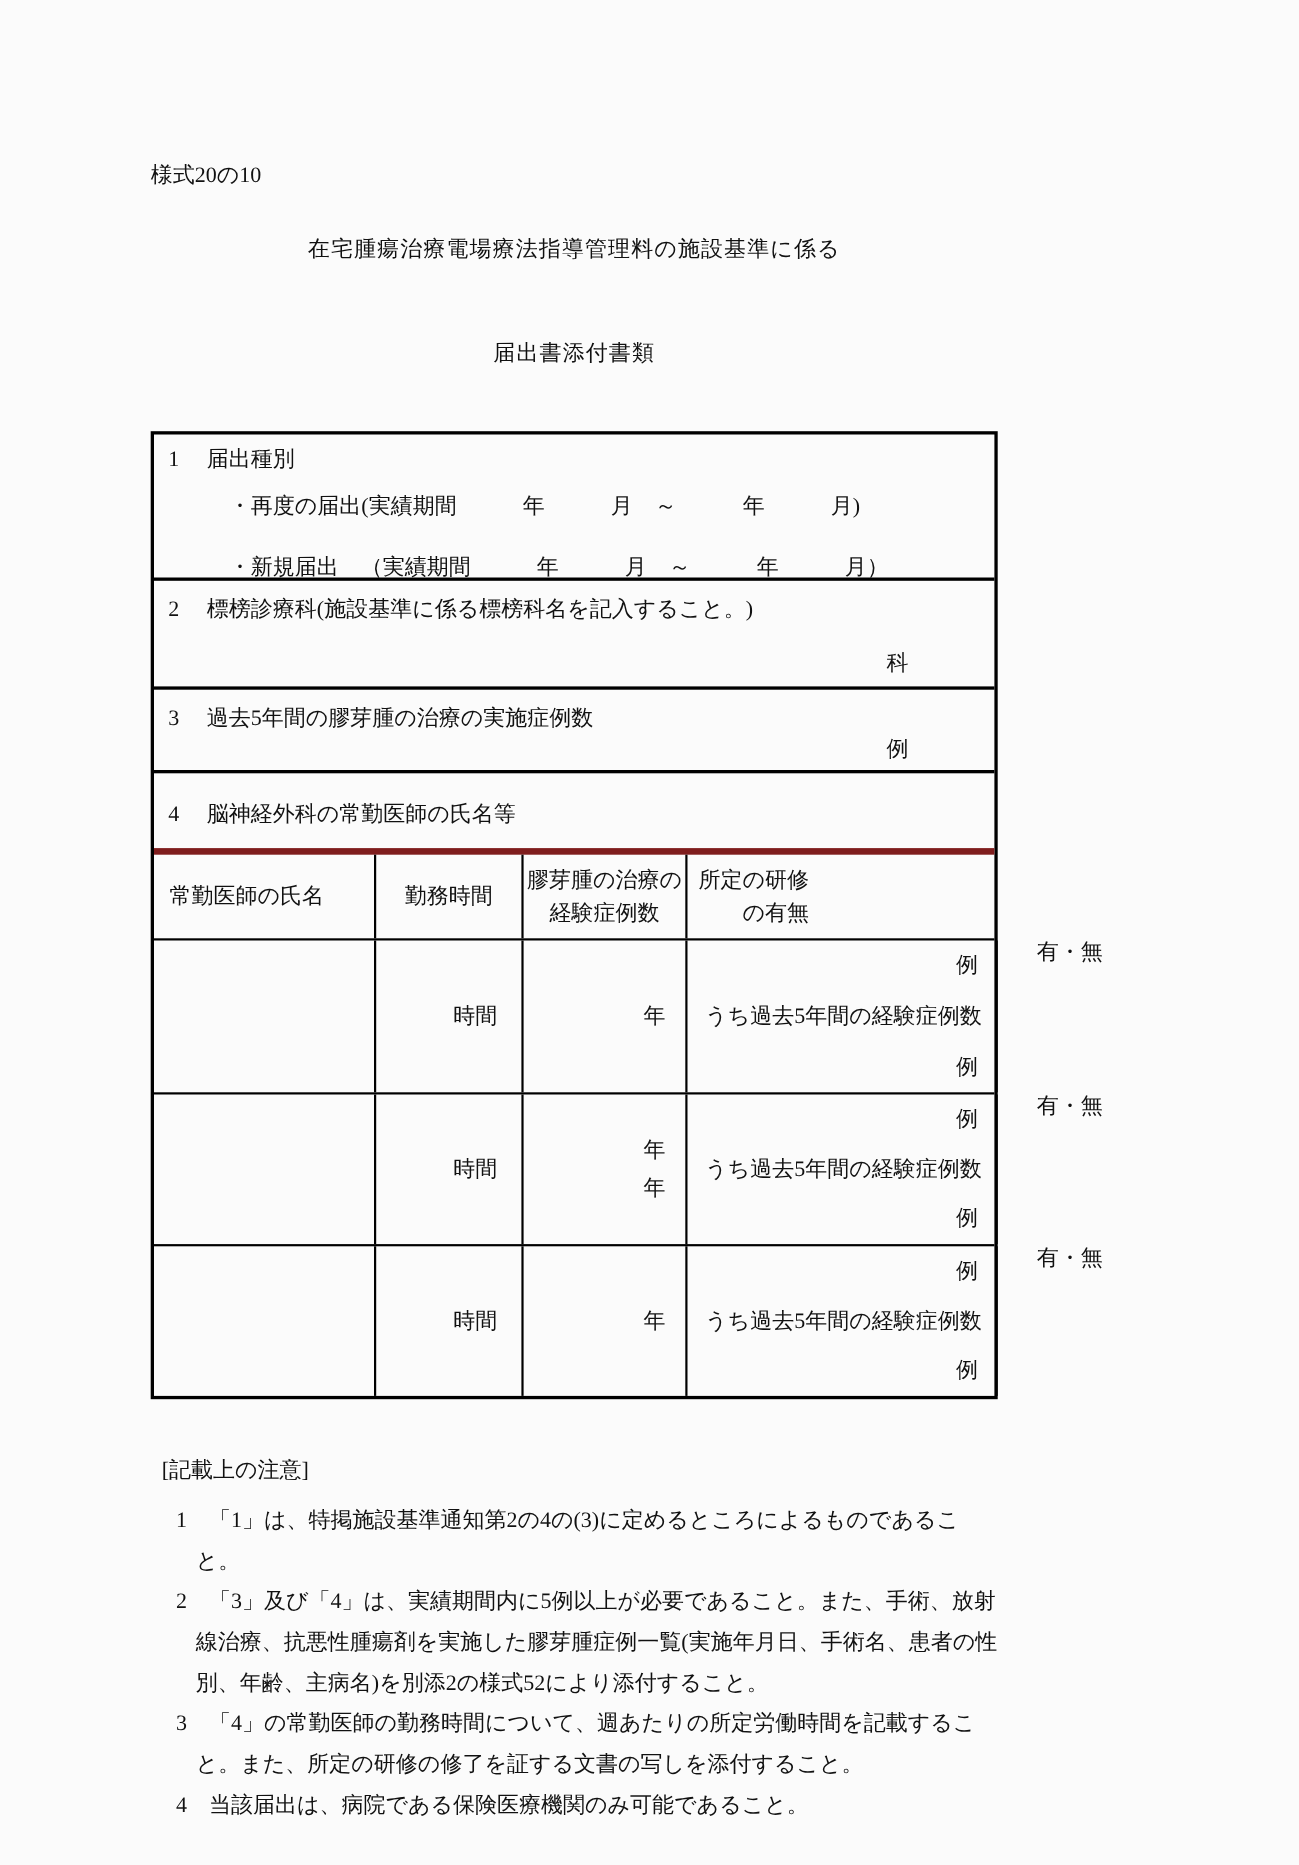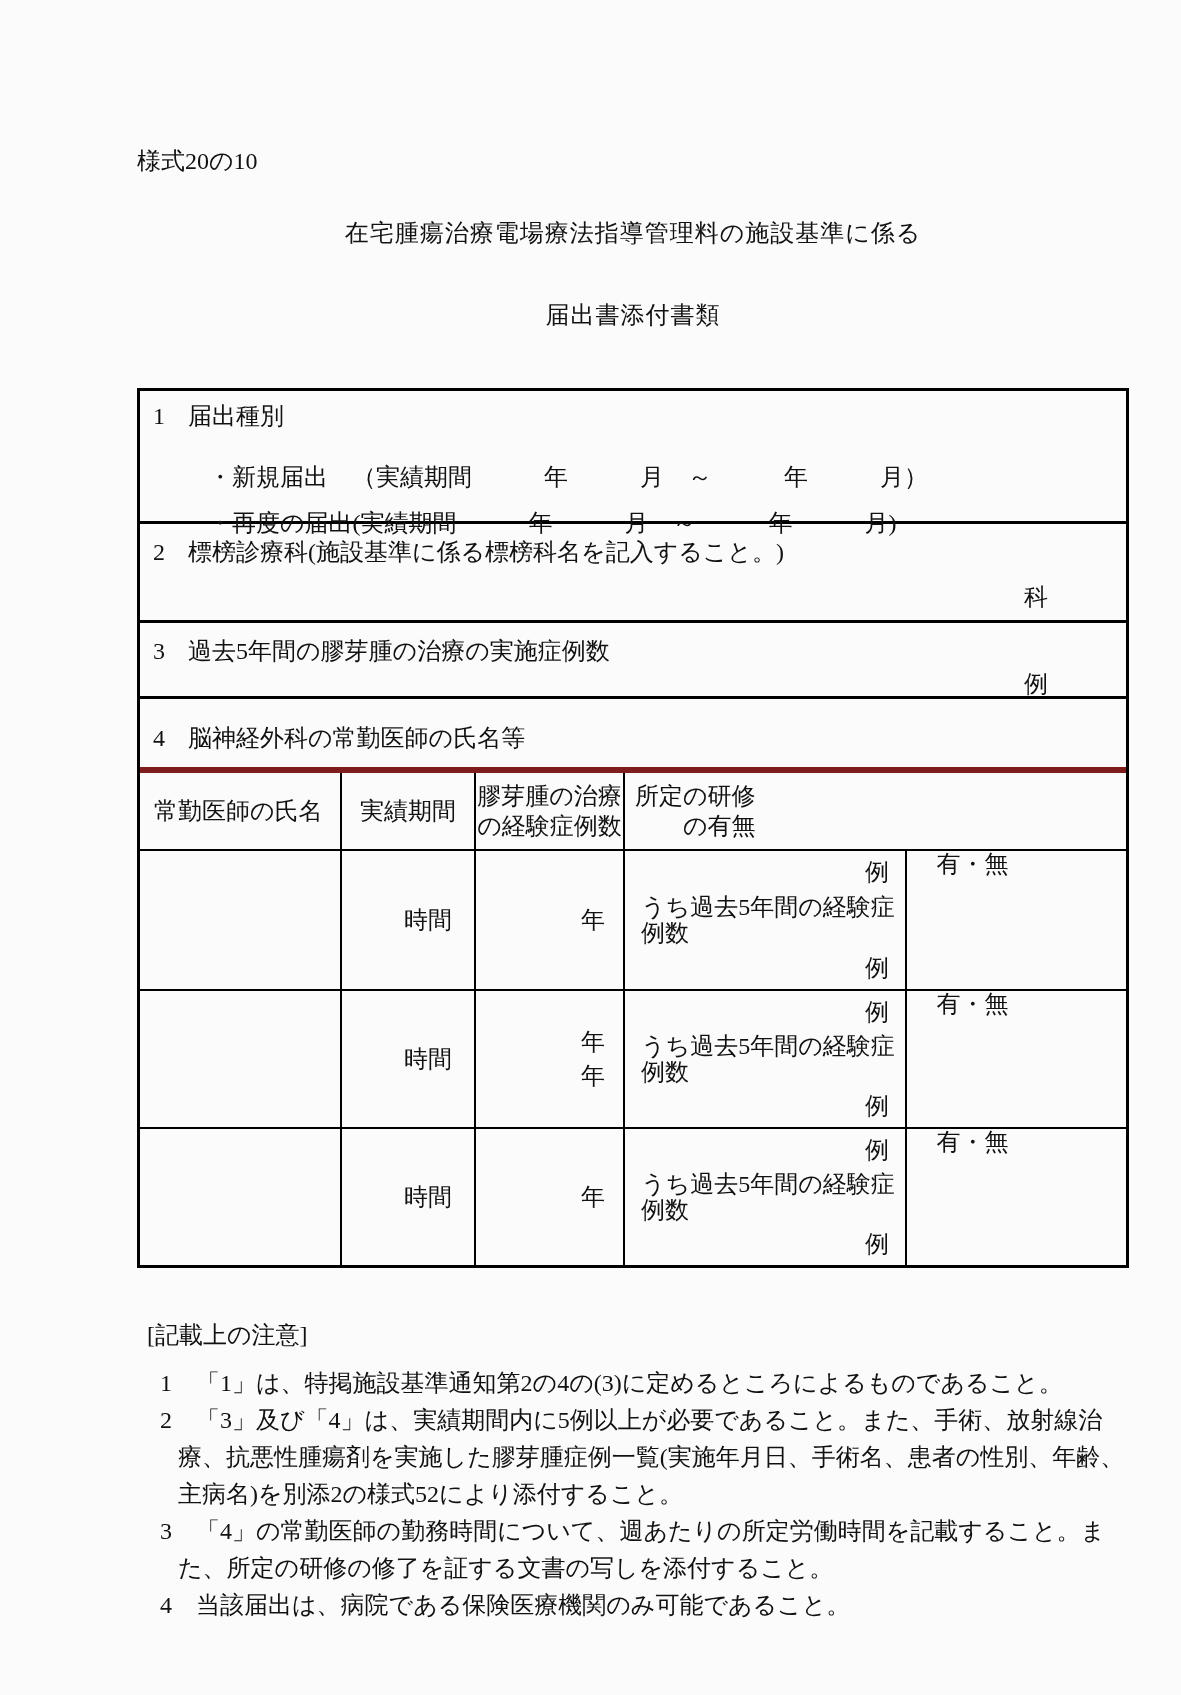--- a/index.html
+++ b/index.html
@@ -3,29 +3,29 @@
 <meta charset="utf-8">
 <style>
   * { box-sizing: border-box; margin: 0; padding: 0; }
   html, body {
     width: 1181px; height: 1695px;
     background: #fbfbfb;
     font-family: "Liberation Serif", "DejaVu Serif", serif;
     color: #111;
   }
   .page {
-    width: 992px;
+    width: 770px;
     margin-left: 137px;
     padding-top: 148px;
-    font-size: 24px;
+    font-size: 20px;
     line-height: 1.1;
   }
   .form-number { text-align: left; }
   .doc-title   { text-align: center; margin-top: 46px; letter-spacing: 1px; }
-  .doc-subtitle{ text-align: center; margin-top: 55px; letter-spacing: 1px; }
+  .doc-subtitle{ text-align: center; margin-top: 72px; letter-spacing: 1px; }
 
   .form-box { margin-top: 60px; border: 3px solid #000; background: transparent; }
 
   .section { width: 100%; }
   .sec1 { height: 133px; border-bottom: 3px solid #000; }
   .sec2 { height: 99px;  border-bottom: 3px solid #000; display: flex; flex-direction: column; justify-content: space-between; padding-bottom: 10px; }
   .sec3 { height: 76px;  border-bottom: 3px solid #000; }
   .sec4head { height: 68px; }
 
   .sec-head { display: flex; padding-left: 13px; padding-top: 12px; }
@@ -77,22 +77,22 @@
   <div class="doc-title">在宅腫瘍治療電場療法指導管理料の施設基準に係る</div>
   <div class="doc-subtitle">届出書添付書類</div>
 
   <div class="form-box">
 
     <div class="section sec1">
       <div class="sec-head">
         <span class="sec-num">1</span>
         <span>届出種別</span>
       </div>
+      <div class="option opt2">・再度の届出(実績期間　　　年　　　月　～　　　年　　　月)</div>
       <div class="option opt1">・新規届出　（実績期間　　　年　　　月　～　　　年　　　月）</div>
-      <div class="option opt2">・再度の届出(実績期間　　　年　　　月　～　　　年　　　月)</div>
     </div>
 
     <div class="section sec2">
       <div class="sec-head">
         <span class="sec-num">2</span>
         <span>標榜診療科(施設基準に係る標榜科名を記入すること。)</span>
       </div>
       <div class="unit-line">科</div>
     </div>
 
@@ -108,21 +108,21 @@
       <div class="sec-head">
         <span class="sec-num">4</span>
         <span>脳神経外科の常勤医師の氏名等</span>
       </div>
     </div>
 
     <div class="itable">
 
       <div class="irow hdr">
         <div class="cell hcell h1">常勤医師の氏名</div>
-        <div class="cell hcell h2">実績期間</div>
+        <div class="cell hcell h2">勤務時間</div>
         <div class="cell hcell h4">膠芽腫の治療の経験症例数</div>
         <div class="cell hcell h5">所定の研修
 の有無</div>
       </div>
 
       <div class="irow data">
         <div class="cell c1"></div>
         <div class="cell c2">
           <span>時間</span>
         </div>

